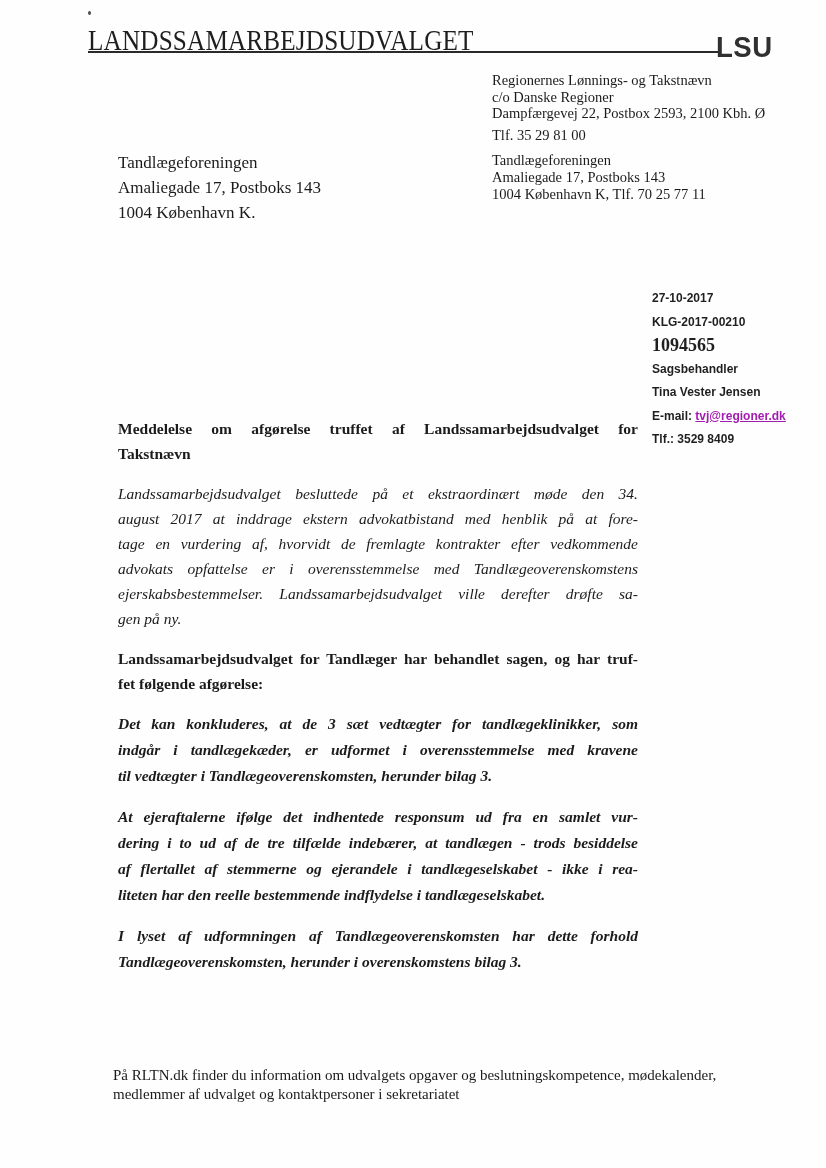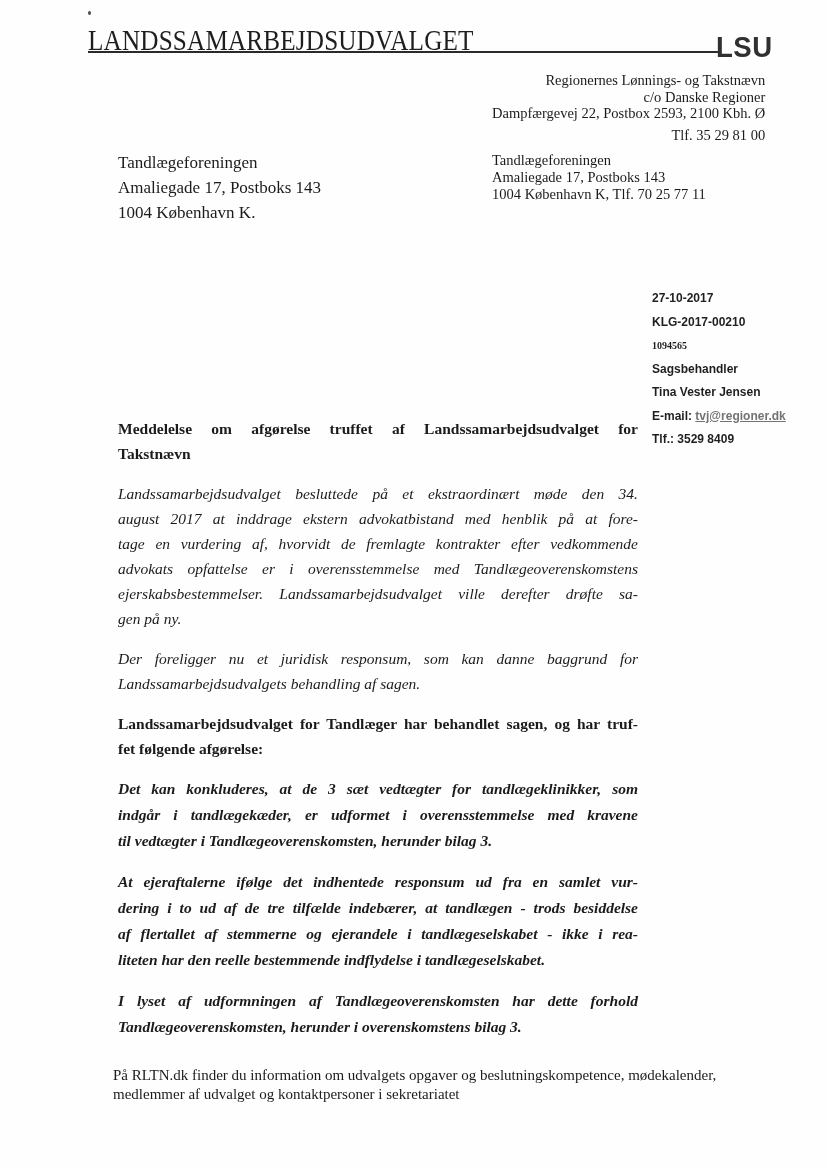--- a/index.html
+++ b/index.html
@@ -10,29 +10,29 @@
   
   .speck{position:absolute;left:88px;top:11px;width:3px;height:4px;background:#4d4d4d;border-radius:50%;}
   .header-title{position:absolute;left:88px;top:23px;font-size:30px;letter-spacing:0.2px;
                 transform:scaleX(0.84);transform-origin:left top;white-space:nowrap;color:#1e1e1e;}
   .header-rule{position:absolute;left:88px;top:51px;width:630px;height:2px;background:#2a2a2a;}
   .logo{position:absolute;left:716px;top:31px;font-family:"Liberation Sans", sans-serif;
         font-weight:bold;font-size:29px;color:#303030;letter-spacing:0.5px;
         transform:scaleX(0.95);transform-origin:left top;}
 
   
-  .sender{position:absolute;left:492px;top:72px;font-size:14.5px;line-height:16.5px;text-align:right;}
+  .sender{position:absolute;left:492px;top:72px;font-size:14.5px;line-height:16.5px;}
   .sender-phone{margin-top:5px;}
   .recipient{position:absolute;left:118px;top:150px;font-size:17px;line-height:25px;}
   .recipient-copy{position:absolute;left:492px;top:152px;font-size:14.5px;line-height:17px;}
 
   
   .meta{position:absolute;left:652px;top:287px;font-family:"Liberation Sans", sans-serif;
         font-size:12px;line-height:23.5px;color:#1f1f1f;white-space:nowrap;font-weight:bold;}
-  .meta .serif{font-family:"Liberation Serif", serif;font-size:10px;}
+  .meta .serif{font-family:"Liberation Serif", serif;font-size:18px;}
   .meta a{text-decoration:underline;cursor:pointer;}
 
   
   .body-col{position:absolute;left:118px;top:416px;width:520px;font-size:15.5px;}
   .para{margin:0 0 15px 0;line-height:25px;}
   .para.bold{font-weight:bold;}
   .para.italic{font-style:italic;}
   .para.regular{font-style:normal;font-weight:bold;}
   .para.bold-italic{font-weight:bold;font-style:italic;line-height:26px;}
   .line.jl{text-align:justify;text-align-last:justify;}
@@ -78,41 +78,37 @@
   </div>
 
   <div class="meta">
     <div>27-10-2017</div>
     <div>KLG-2017-00210</div>
     <div class="serif">1094565</div>
     <div>Sagsbehandler</div>
     <div>Tina Vester Jensen</div>
     <div>
       <span>E-mail:</span>
-      <a id="email-link" style="color: #737373; margin-top: 24px;">tvj@regioner.dk</a>
+      <a id="email-link" style="color: #a21caf; margin-top: 24px;">tvj@regioner.dk</a>
     </div>
     <div>Tlf.: 3529 8409</div>
   </div>
 
   <div class="body-col" id="letter-body">
       <div class="para bold">
         <div class="line jl">Meddelelse om afgørelse truffet af Landssamarbejdsudvalget for</div>
         <div class="line">Takstnævn</div>
       </div>
       <div class="para italic">
         <div class="line jl">Landssamarbejdsudvalget besluttede på et ekstraordinært møde den 34.</div>
         <div class="line jl">august 2017 at inddrage ekstern advokatbistand med henblik på at fore-</div>
         <div class="line jl">tage en vurdering af, hvorvidt de fremlagte kontrakter efter vedkommende</div>
         <div class="line jl">advokats opfattelse er i overensstemmelse med Tandlægeoverenskomstens</div>
         <div class="line jl">ejerskabsbestemmelser. Landssamarbejdsudvalget ville derefter drøfte sa-</div>
         <div class="line">gen på ny.</div>
-      </div>
-      <div class="para italic">
-        <div class="line jl">Der foreligger nu et juridisk responsum, som kan danne baggrund for</div>
-        <div class="line">Landssamarbejdsudvalgets behandling af sagen.</div>
       </div>
       <div class="para regular">
         <div class="line jl">Landssamarbejdsudvalget for Tandlæger har behandlet sagen, og har truf-</div>
         <div class="line">fet følgende afgørelse:</div>
       </div>
       <div class="para bold-italic">
         <div class="line jl">Det kan konkluderes, at de 3 sæt vedtægter for tandlægeklinikker, som</div>
         <div class="line jl">indgår i tandlægekæder, er udformet i overensstemmelse med kravene</div>
         <div class="line">til vedtægter i Tandlægeoverenskomsten, herunder bilag 3.</div>
       </div>

